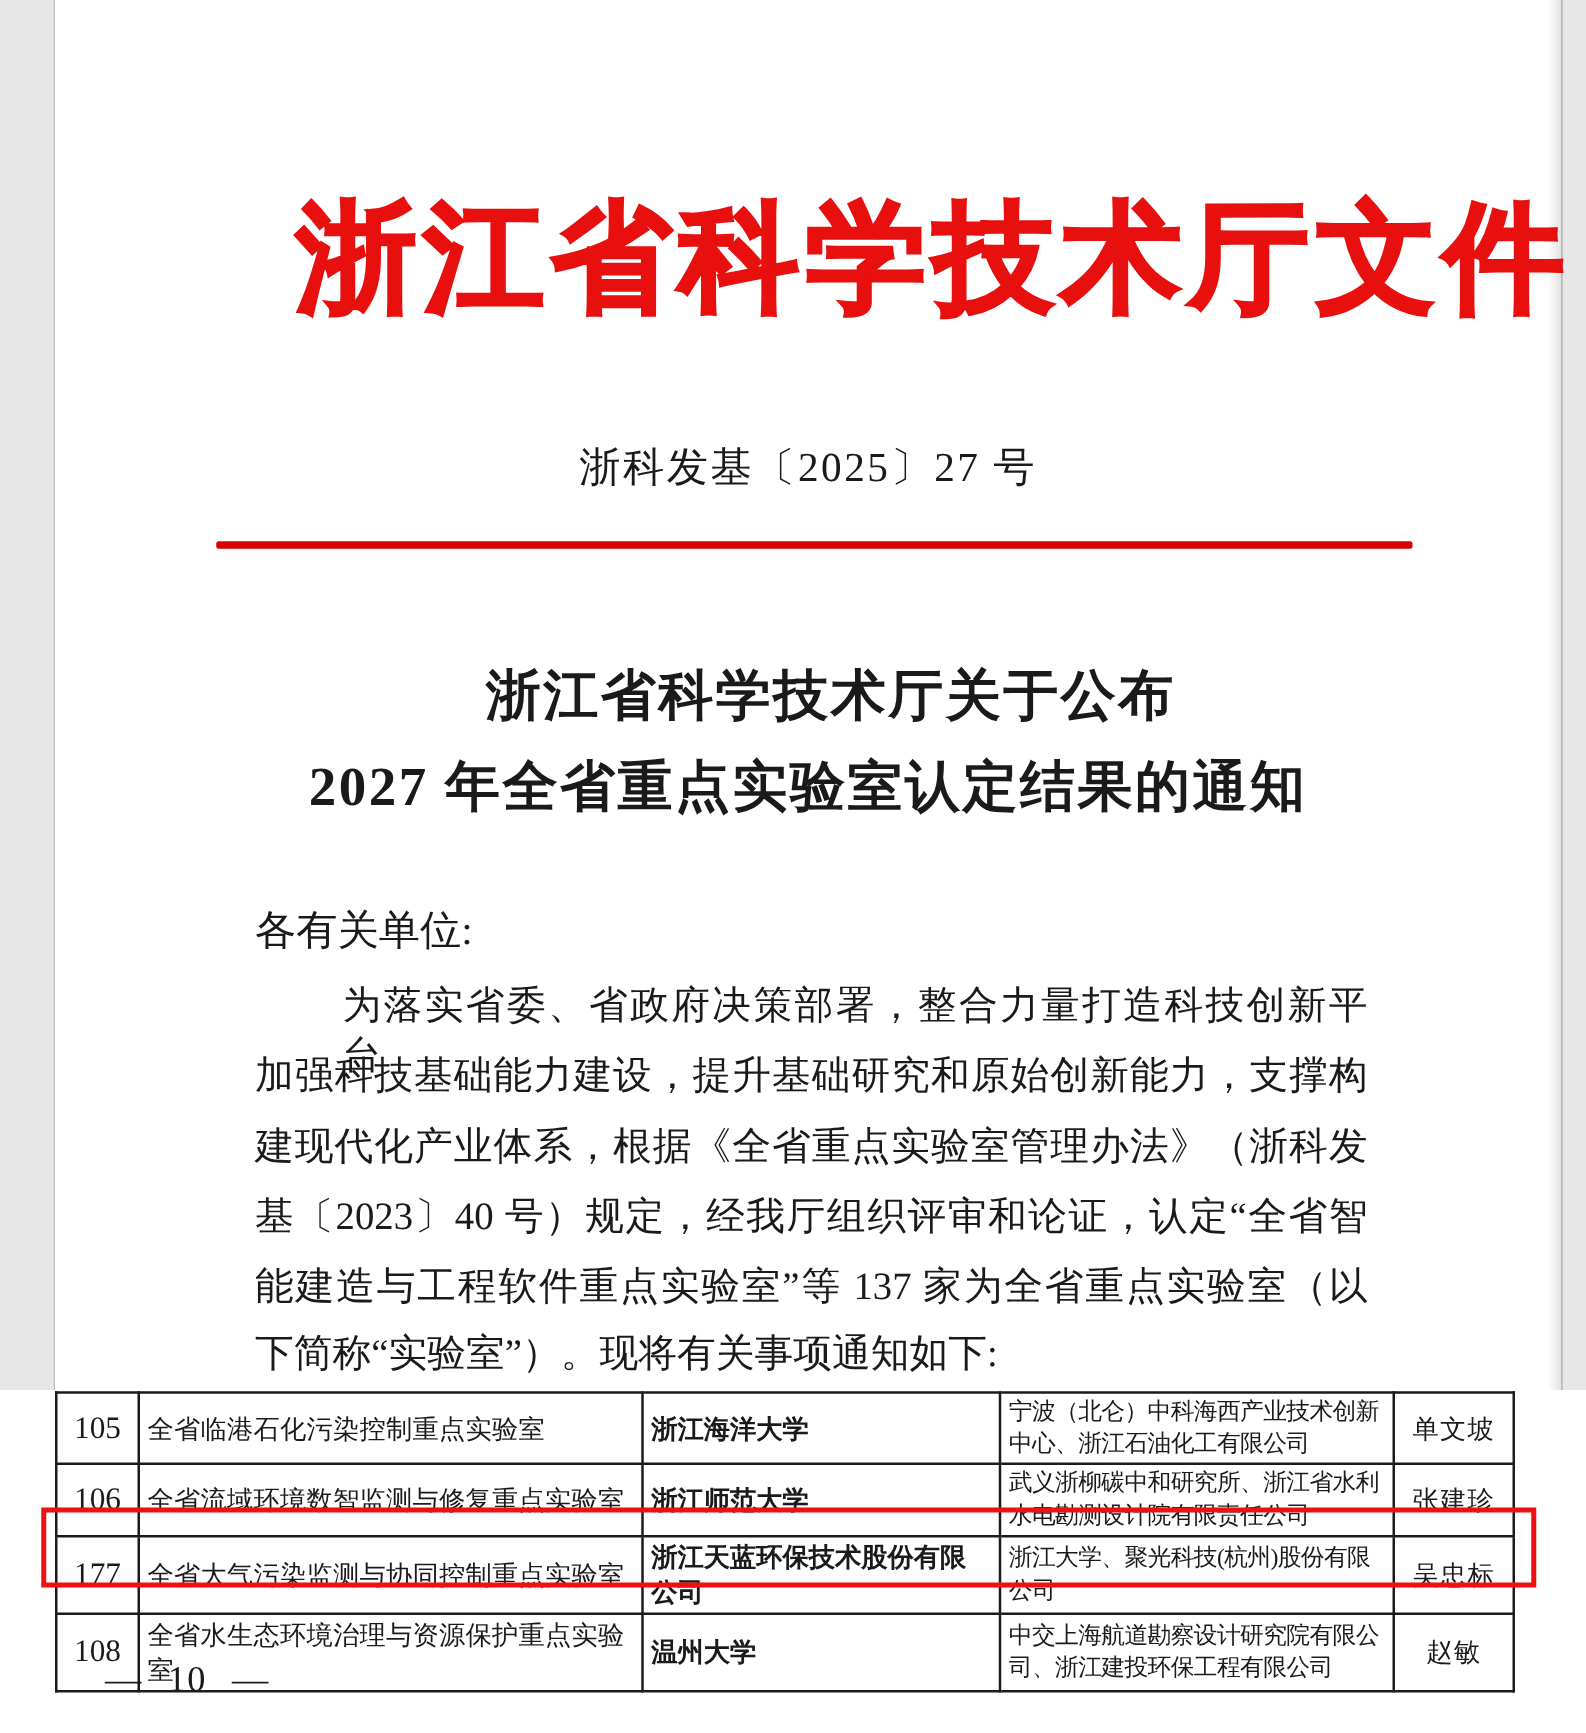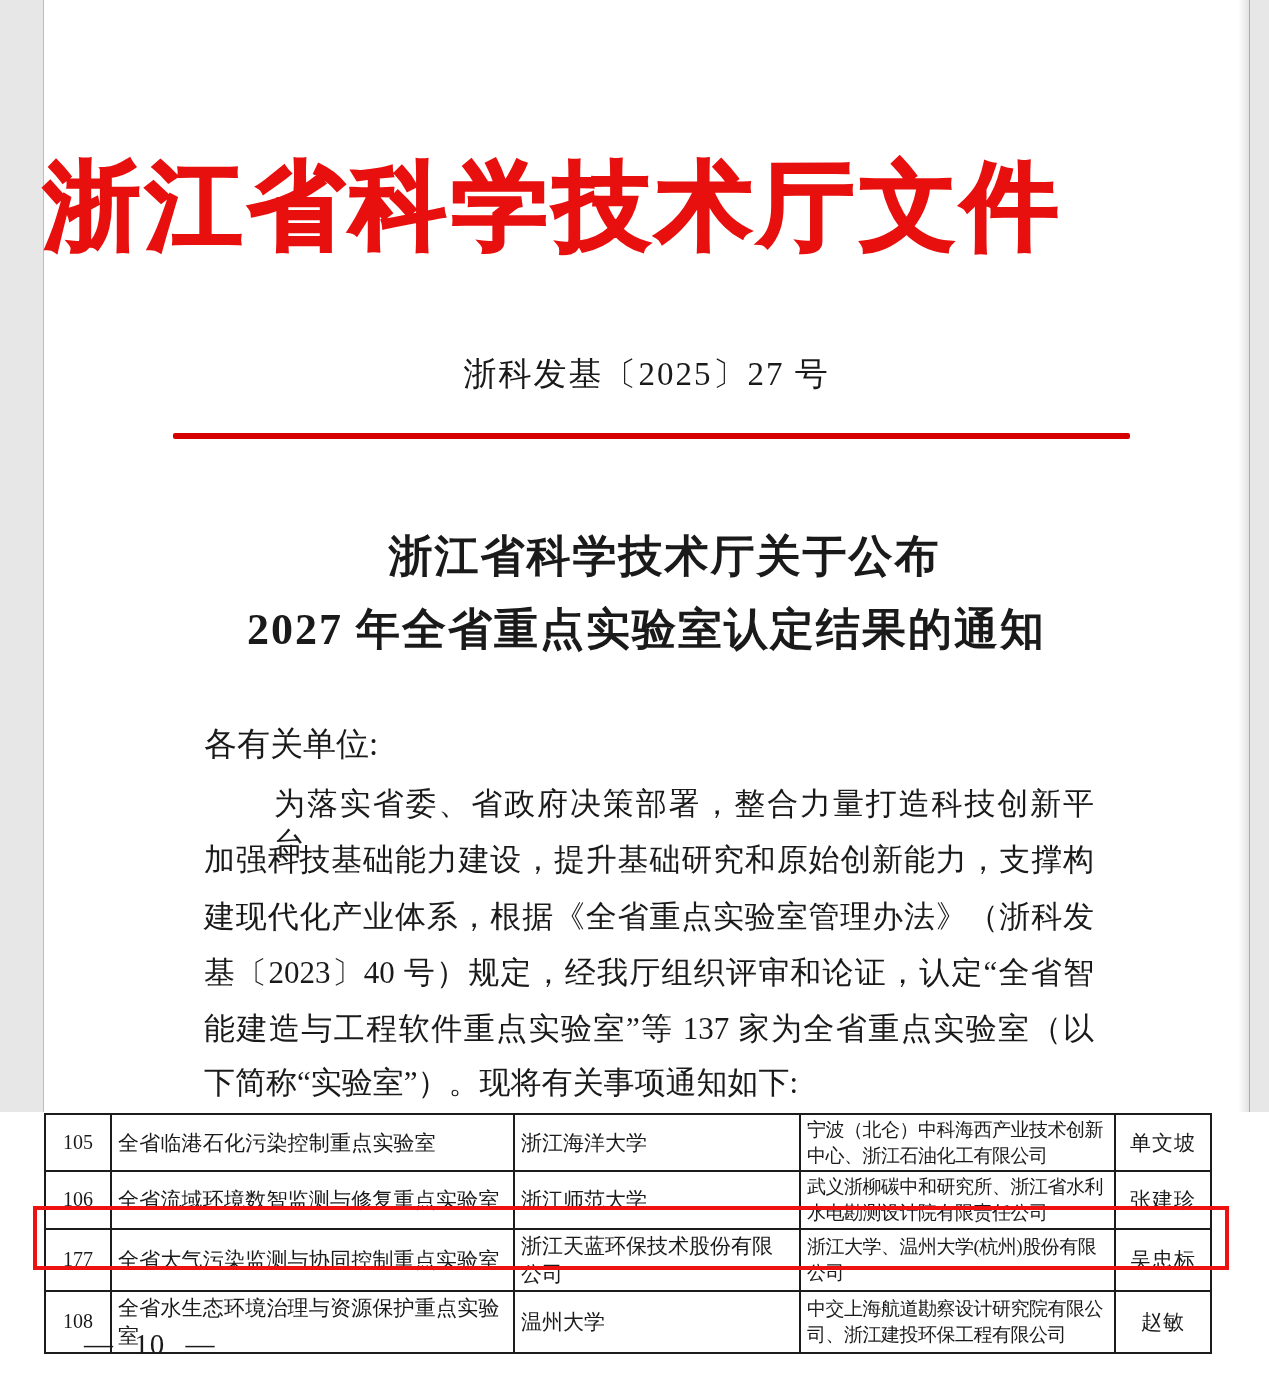--- a/index.html
+++ b/index.html
@@ -6,21 +6,21 @@
   body{
     width:1269px;height:1386px;position:relative;background:#ffffff;overflow:hidden;
     font-family:"Liberation Serif","DejaVu Serif",serif;color:#1a1a1a;
   }
   .margin-strip{position:absolute;top:0;height:1112px;background:var(--margin-grey,#e7e7e7);}
   .margin-left{left:0;width:43px;border-right:1px solid #bdbdbd;}
   .margin-right{right:0;width:19px;border-left:1px solid #c4c4c4;}
   .edge-shadow-right{position:absolute;top:0;left:1238px;width:12px;height:1112px;
     background:linear-gradient(to right,rgba(0,0,0,0),rgba(0,0,0,0.12));}
   .letterhead{
-    position:absolute;left:44px;right:12px;top:143px;text-align:left;
+    position:absolute;left:44px;right:12px;top:143px;text-align:right;
     color:var(--header-red,#e8100e);font-weight:bold;font-size:96px;letter-spacing:6px;
     -webkit-text-stroke:2.5px currentColor;white-space:nowrap;
   }
   .doc-number{
     position:absolute;left:44px;right:20px;top:352px;text-align:center;
     font-size:33px;letter-spacing:2px;white-space:nowrap;
   }
   .red-rule{position:absolute;left:173px;top:433px;width:957px;height:6px;
     background:var(--rule-red,#d70000);border-radius:2px;}
   .notice-title{position:absolute;left:44px;right:20px;text-align:center;
@@ -37,23 +37,23 @@
   .bl1{top:784px;} .bl2{top:840px;} .bl3{top:897px;}
   .bl4{top:953px;} .bl5{top:1009px;} .bl6{top:1063px;}
   table.results{
     position:absolute;left:44px;top:1113px;width:1166px;
     border-collapse:collapse;table-layout:fixed;font-size:21px;
   }
   table.results td{
     border:2px solid #1c1c1c;vertical-align:middle;padding:2px 6px;
     overflow:hidden;
   }
-  td.c-no{text-align:center;font-size:20px;padding:0;}
+  td.c-no{text-align:center;font-size:25px;padding:0;}
   td.c-lab{padding-left:16px;letter-spacing:0.2px;}
-  td.c-inst{padding-left:12px;}
+  td.c-inst{padding-left:12px;font-weight:bold;}
   td.c-part{font-size:19px;line-height:1.35;letter-spacing:-0.5px;padding:2px 8px;}
   td.c-dir{text-align:center;letter-spacing:1px;padding:0;}
   tr.r-105{height:50px;} tr.r-106{height:50px;} tr.r-107{height:52px;} tr.r-108{height:47px;}
   .highlight-box{
     position:absolute;left:33px;top:1206px;width:1188px;height:56px;
     border:4px solid var(--highlight-red,#ee1111);background:transparent;pointer-events:none;
   }
   .page-number{
     position:absolute;left:84px;top:1328px;font-size:29px;word-spacing:12px;
     letter-spacing:1px;white-space:nowrap;
@@ -104,21 +104,21 @@
       <td class="c-no">106</td>
       <td class="c-lab">全省流域环境数智监测与修复重点实验室</td>
       <td class="c-inst">浙江师范大学</td>
       <td class="c-part">武义浙柳碳中和研究所、浙江省水利水电勘测设计院有限责任公司</td>
       <td class="c-dir">张建珍</td>
     </tr>
     <tr class="r-107">
       <td class="c-no">177</td>
       <td class="c-lab">全省大气污染监测与协同控制重点实验室</td>
       <td class="c-inst">浙江天蓝环保技术股份有限公司</td>
-      <td class="c-part">浙江大学、温州大学(杭州)股份有限公司</td>
+      <td class="c-part">浙江大学、聚光科技(杭州)股份有限公司</td>
       <td class="c-dir">吴忠标</td>
     </tr>
     <tr class="r-108">
       <td class="c-no">108</td>
       <td class="c-lab">全省水生态环境治理与资源保护重点实验室</td>
       <td class="c-inst">温州大学</td>
       <td class="c-part">中交上海航道勘察设计研究院有限公司、浙江建投环保工程有限公司</td>
       <td class="c-dir">赵敏</td>
     </tr>
   </tbody>

